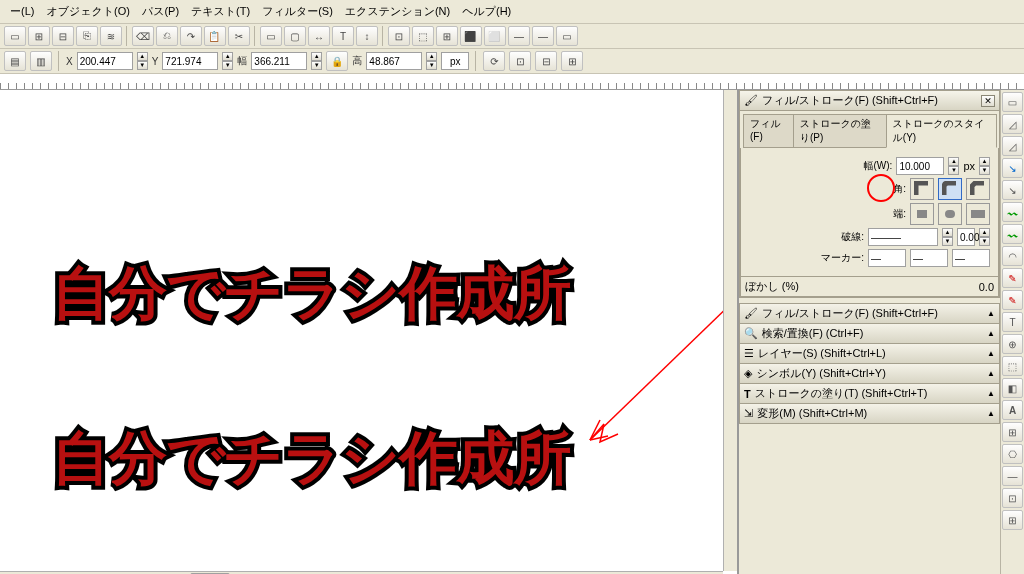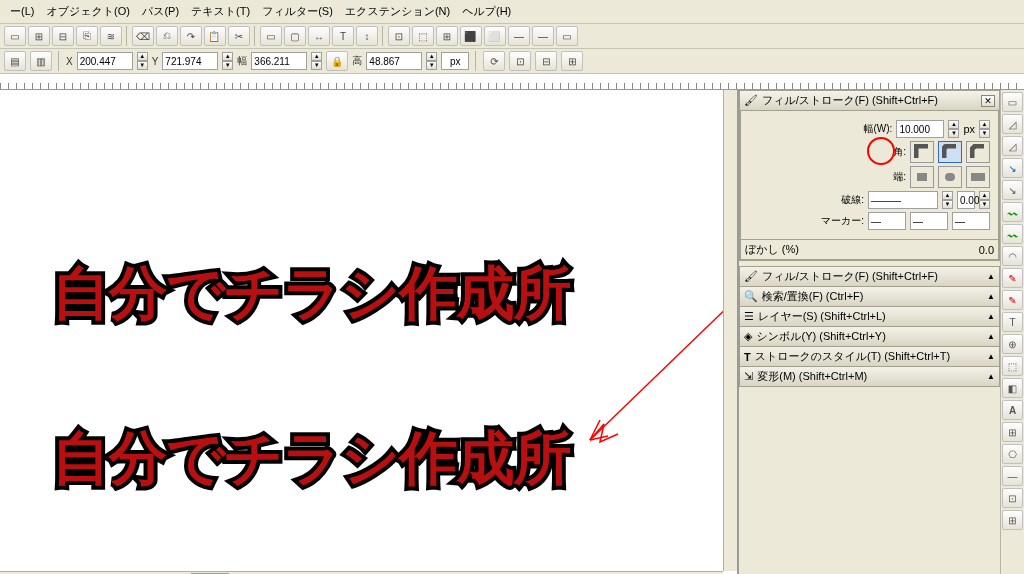--- a/index.html
+++ b/index.html
@@ -182,20 +182,25 @@
 
   <div class="rightcol">
 
     <div class="dlg-title" style="position:relative;">
       <span>🖌</span>
       <span>フィル/ストローク(F) (Shift+Ctrl+F)</span>
       <div class="x">✕</div>
     </div>
 
     <div class="dlg-body" style="padding:0; position:relative;">
+      <div class="tabs" style="padding:3px 3px 0 3px;">
+        <div class="tab">フィル(F)</div>
+        <div class="tab">ストロークの塗り(P)</div>
+        <div class="tab active">ストロークのスタイル(Y)</div>
+      </div>
 
       <div class="stroke-pane" style="position:relative;">
         <div class="row">
           <span class="rlabel">幅(W):</span>
           <div class="numfield">10.000</div>
           <div class="spin">
               <div>▲</div>
               <div>▼</div>
             </div>
           <div class="unit">px</div>
@@ -285,21 +290,21 @@
       <span>レイヤー(S) (Shift+Ctrl+L)</span>
       <span class="tri">▲</span>
     </div>
     <div class="dockitem">
       <span>◈</span>
       <span>シンボル(Y) (Shift+Ctrl+Y)</span>
       <span class="tri">▲</span>
     </div>
     <div class="dockitem">
       <span><b>T</b></span>
-      <span>ストロークのスタイル(T) (Shift+Ctrl+T)</span>
+      <span>ストロークの塗り(T) (Shift+Ctrl+T)</span>
       <span class="tri">▲</span>
     </div>
     <div class="dockitem">
       <span>⇲</span>
       <span>変形(M) (Shift+Ctrl+M)</span>
       <span class="tri">▲</span>
     </div>
 
   </div>
 

